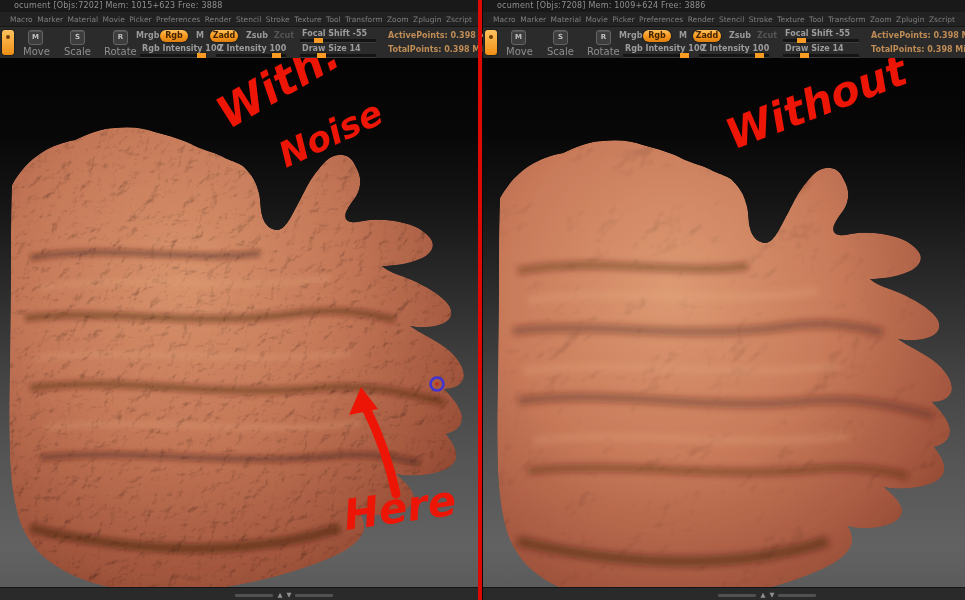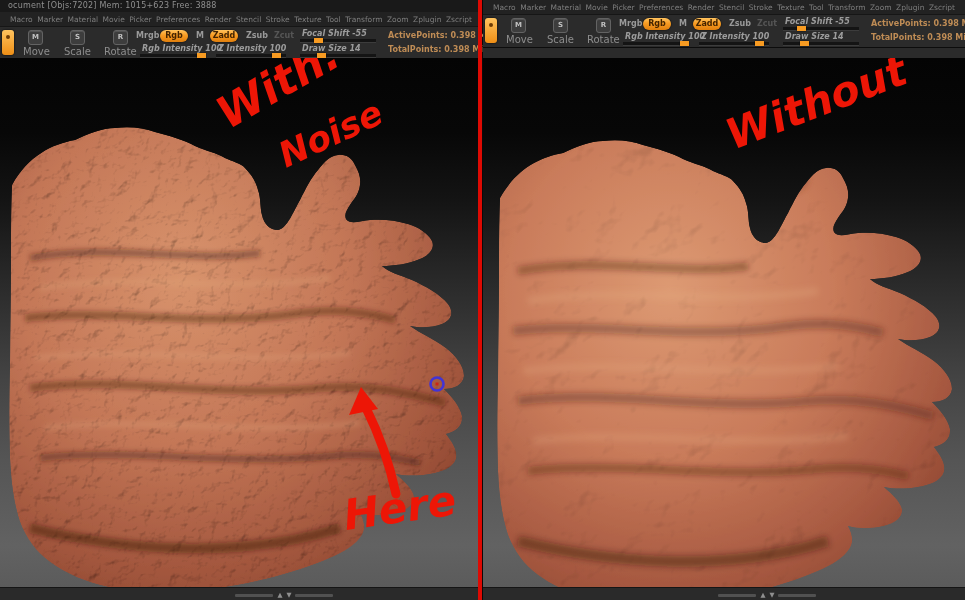--- a/index.html
+++ b/index.html
@@ -7,21 +7,21 @@
     width:965px;height:600px;position:relative;overflow:hidden;
     background:#0a0a0a;font-family:"DejaVu Sans",sans-serif;
     -webkit-font-smoothing:antialiased;
   }
   .panel{position:absolute;top:0;height:600px;background:#2b2b2b;}
   .panel.left{left:0;width:482px;}
   .panel.right{left:483px;width:482px;}
 
   .titlebar{
     height:12px;background:#191919;color:#8f8f8f;font-size:8px;line-height:12px;
-    padding-left:8px;white-space:nowrap;overflow:hidden;letter-spacing:.2px;
+    padding-left:14px;white-space:nowrap;overflow:hidden;letter-spacing:.2px;
   }
   .menubar{
     height:14px;background:#222222;display:flex;align-items:center;
     justify-content:space-between;padding:0 10px;overflow:hidden;
     border-bottom:1px solid #161616;
   }
   .menu-item{color:#7e7e7e;font-size:7.5px;white-space:nowrap;cursor:default;}
 
   .toolbar{
     height:32px;background:#2b2b2b;position:relative;
@@ -43,21 +43,21 @@
   }
   .tool-label{position:absolute;top:19px;color:#8d8d8d;font-size:10px;white-space:nowrap;}
   .draw-btn{
     position:absolute;left:2px;top:3px;width:12px;height:25px;border-radius:3px;
     background:linear-gradient(#ffc35e,#ef8f16);box-shadow:0 0 2px #000;
   }
   .draw-btn::after{
     content:"";position:absolute;left:4px;top:5px;width:4px;height:4px;border-radius:50%;
     background:#6e3c05;
   }
-  .slider{position:absolute;height:14px;font-style:italic;}
+  .slider{position:absolute;height:14px;}
   .slider-label{position:absolute;top:0;left:2px;font-size:8px;font-weight:700;color:#9c9c9c;white-space:nowrap;}
   .slider-track{position:absolute;left:0;right:0;bottom:1px;height:3px;background:#141414;box-shadow:0 1px 0 #3c3c3c;}
   .slider-handle{position:absolute;bottom:0;width:9px;height:5px;background:#f79b22;box-shadow:0 0 1px #000;}
   .points{position:absolute;color:#bf8c55;font-weight:700;font-size:8px;white-space:nowrap;}
 
   .canvas{
     position:absolute;top:58px;left:0;width:482px;height:530px;overflow:hidden;
     background:linear-gradient(#040404 0%,#070707 14%,#141414 27%,#2c2c2c 44%,
                #434343 60%,#555555 76%,#626262 92%,#5b5b5b 100%);
   }
@@ -221,20 +221,21 @@
     <div class="tray-divider">
       <span class="tray-bar"></span>
       <span class="tray-arrow">▲</span>
       <span class="tray-arrow">▼</span>
       <span class="tray-bar"></span>
     </div>
   </div>
 </div>
 
 <div class="panel right">
+  <div class="titlebar">ocument    [Objs:7208]  Mem: 1009+624  Free: 3886</div>
 
   <div class="menubar">
       <span class="menu-item">Macro</span>
       <span class="menu-item">Marker</span>
       <span class="menu-item">Material</span>
       <span class="menu-item">Movie</span>
       <span class="menu-item">Picker</span>
       <span class="menu-item">Preferences</span>
       <span class="menu-item">Render</span>
       <span class="menu-item">Stencil</span>

